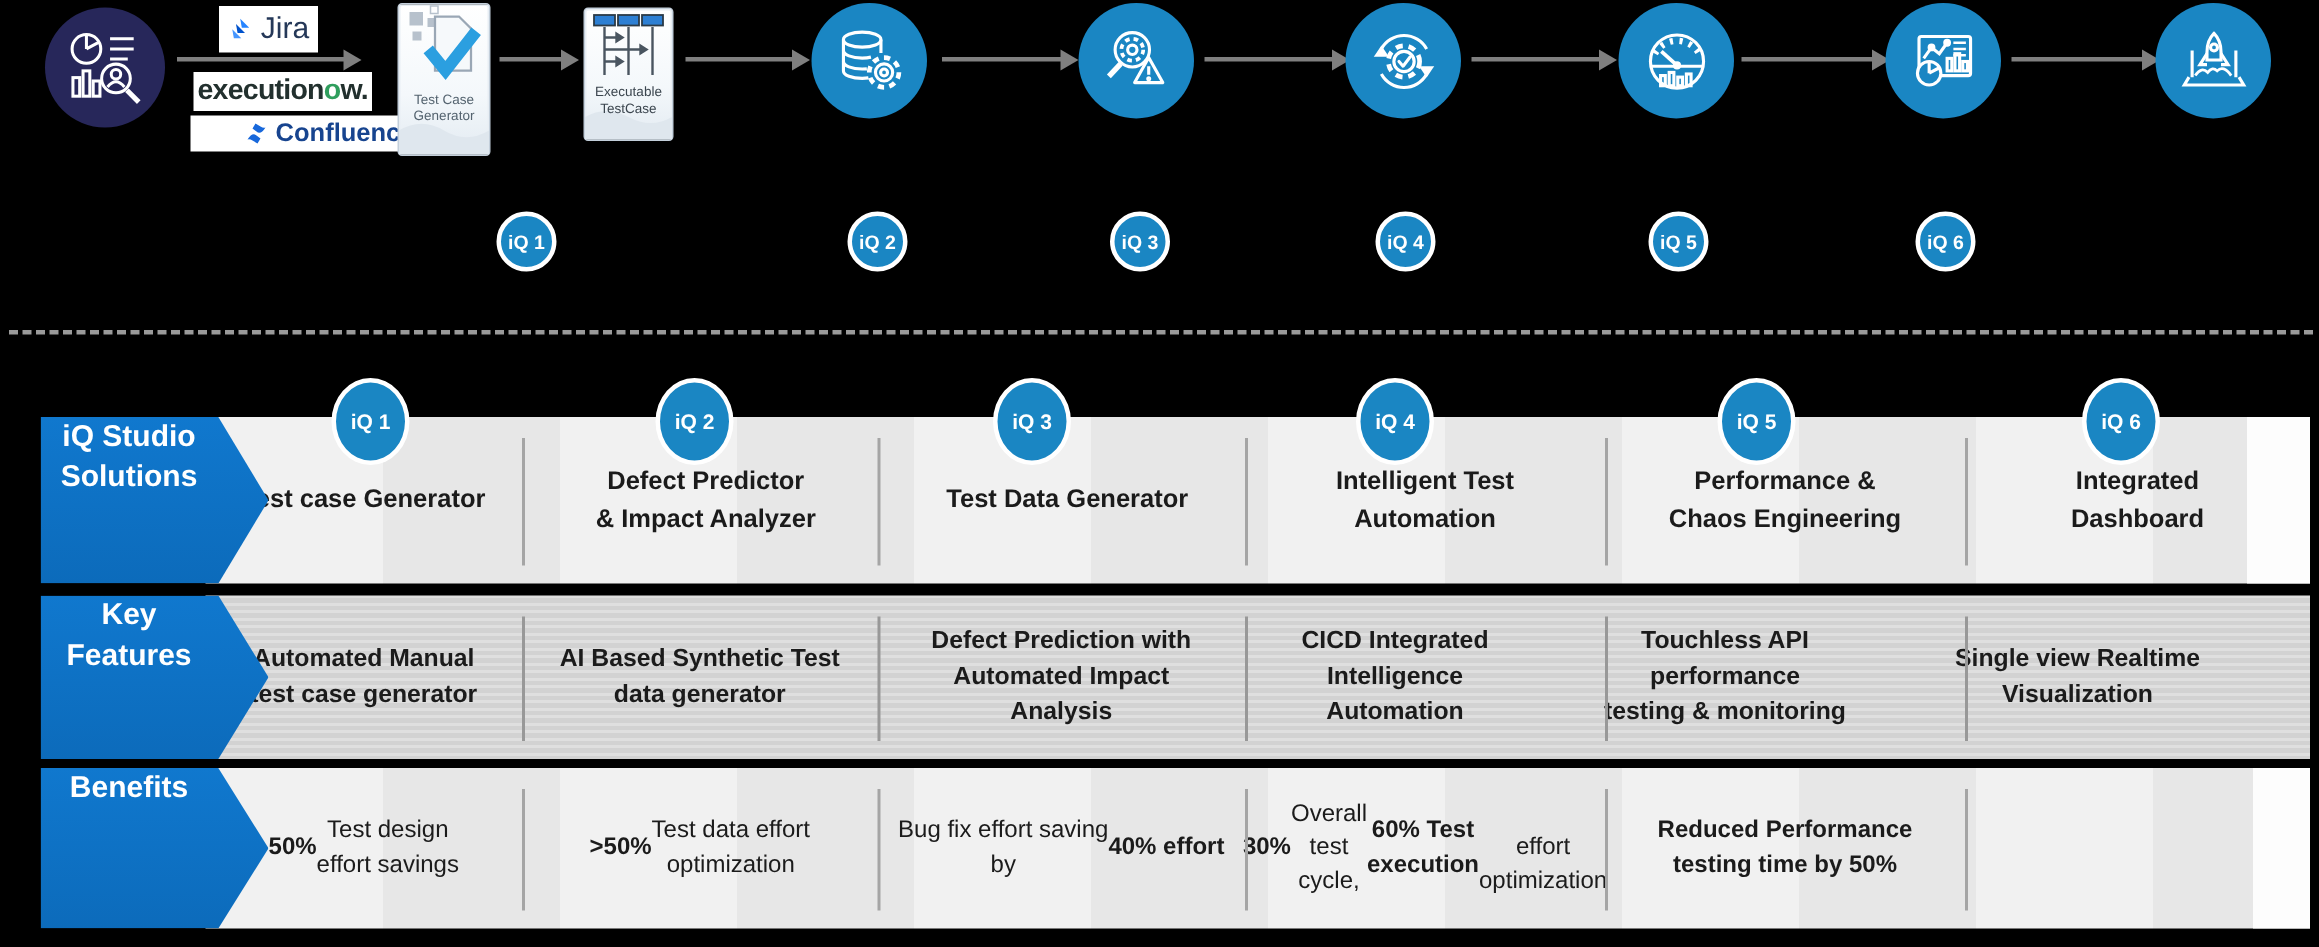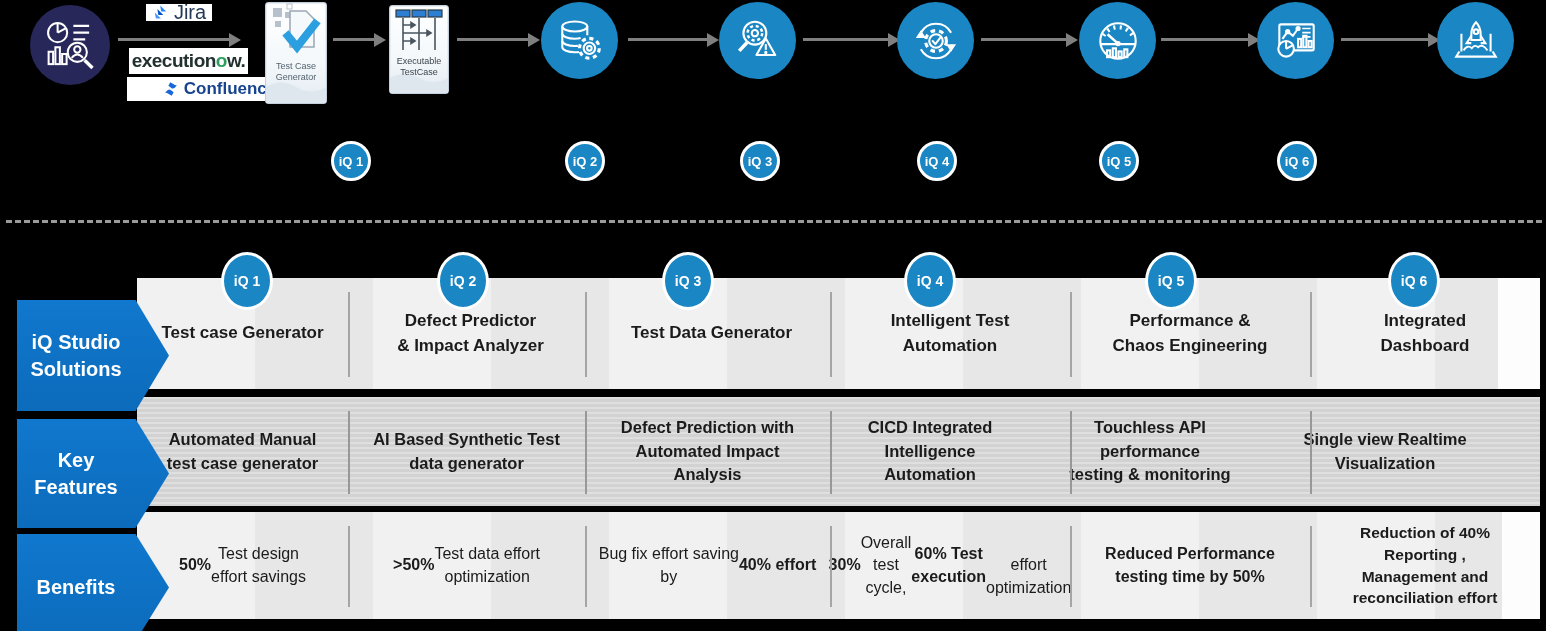--- a/index.html
+++ b/index.html
@@ -38,23 +38,23 @@
   .row-light{background:repeating-linear-gradient(90deg,#f1f1f1 0 118px,#e7e7e7 118px 236px);}
   .row-ridge{background:repeating-linear-gradient(180deg,#dfdfdf 0 2px,#d2d2d2 2px 5px);}
   .tcell{display:flex;align-items:center;justify-content:center;text-align:center;
          white-space:pre-line;color:#1b1b1b;padding:4px 8px;box-sizing:border-box;}
   .sol{font-size:17px;font-weight:700;line-height:1.45;}
   .feat{font-size:16.5px;font-weight:700;line-height:1.42;}
   .ben{font-size:16px;font-weight:400;line-height:1.4;}
   .divider{position:absolute;width:2px;background:#a5a5a5;top:14px;bottom:12px;}
   .white-cap{position:absolute;right:0;top:0;bottom:0;width:42px;background:#fdfdfd;}
 
-  .hchev{position:absolute;left:17px;width:152px;background:linear-gradient(180deg,#1078ce,#0c6bbb);
+  .hchev{position:absolute;left:27px;width:152px;background:linear-gradient(180deg,#1078ce,#0c6bbb);
          clip-path:polygon(0 0,78% 0,100% 50%,78% 100%,0 100%);
-         display:flex;align-items:center;justify-content:center;z-index:4;margin-top:22px;}
+         display:flex;align-items:flex-start;justify-content:center;z-index:4;}
   .hchev span{color:#fff;font-size:20px;font-weight:700;text-align:center;white-space:pre-line;
          line-height:1.35;margin-right:34px;}
 </style>
 </head>
 <body>
 
 <div id="stage">
 
   <div class="circle navy">
     <svg width="54" height="54" viewBox="0 0 48 48" fill="none" stroke="#fff" stroke-width="1.8">
@@ -66,21 +66,21 @@
         <rect x="17" y="32" width="4" height="9"></rect>
       <circle cx="30.5" cy="30.5" r="8.5"></circle>
         <circle cx="30.5" cy="28" r="2.8"></circle>
         <path d="M25.5 35.5 q5 -6 10 0"></path>
       <path d="M37 37.5 L44 44.5" stroke-width="3"></path>
     </svg>
   </div>
 
   <div class="arrow" style="left:118px;width:112px;"></div>
 
-  <div class="logobox" style="left:146px;top:4px;width:66px;height:17px;">
+  <div class="logobox" style="left:146px;top:4px;width:66px;height:31px;">
     <svg width="17" height="17" viewBox="0 0 24 24">
       <path fill="#2684FF" d="M11.5 2 L20 10.5 H13 Z"></path>
       <path fill="#2684FF" d="M4 12 L12.5 20.5 H5.5 Z" opacity="0.85"></path>
       <path fill="#0052CC" d="M7.5 7 L16 15.5 H9 Z"></path>
     </svg>
     <span class="jira-text">Jira</span>
   </div>
 
   <div class="logobox" style="left:129px;top:48px;width:119px;height:26px;">
     <span class="snow-text"><span>execution</span><span class="snow-o">o</span><span>w.</span></span>
@@ -323,24 +323,20 @@
 effort savings</span></div>
     <div class="tcell ben" style="width:237px;"><span style="font-weight: 700;">&gt;50%</span><span style="font-weight: 400;"> Test data effort
 optimization</span></div>
     <div class="tcell ben" style="width:245px;"><span style="font-weight: 400;">Bug fix effort saving
 by </span><span style="font-weight: 700;">40% effort</span></div>
     <div class="tcell ben" style="width:240px;"><span style="font-weight: 700;">30%</span><span style="font-weight: 400;"> Overall test cycle,
 </span><span style="font-weight: 700;">60% Test execution</span><span style="font-weight: 400;">
 effort optimization</span></div>
     <div class="tcell ben" style="width:240px;border-radius:22px;"><span style="font-weight: 700;">Reduced Performance
 testing time by 50%</span></div>
-    <div class="tcell ben" style="width:230px;font-size:15.5px;"><span style="font-weight: 700;">Reduction of 40%
-Reporting ,
-Management and
-reconciliation effort</span></div>
     <div class="divider" style="left:211px;"></div>
     <div class="divider" style="left:448px;"></div>
     <div class="divider" style="left:693px;"></div>
     <div class="divider" style="left:933px;"></div>
     <div class="divider" style="left:1173px;"></div>
     <div class="white-cap" style="width:38px;"></div>
   </div>
 
 </div>
 

